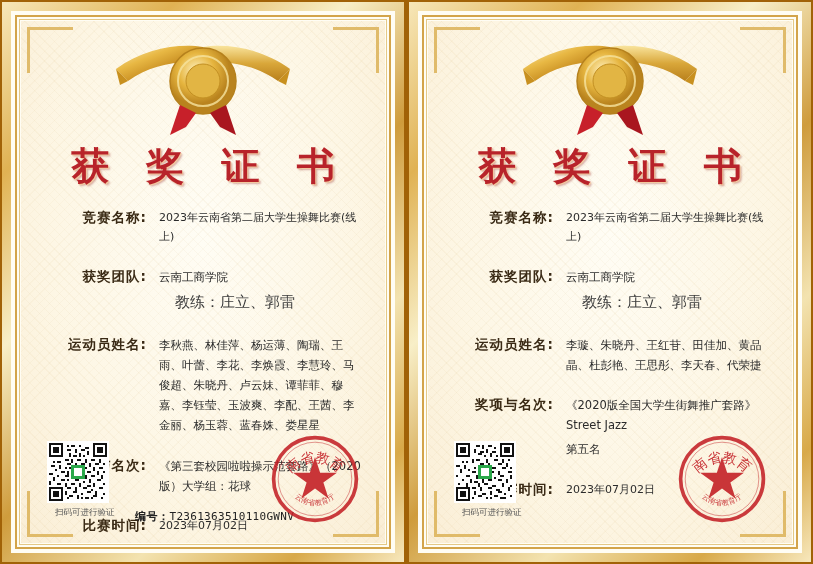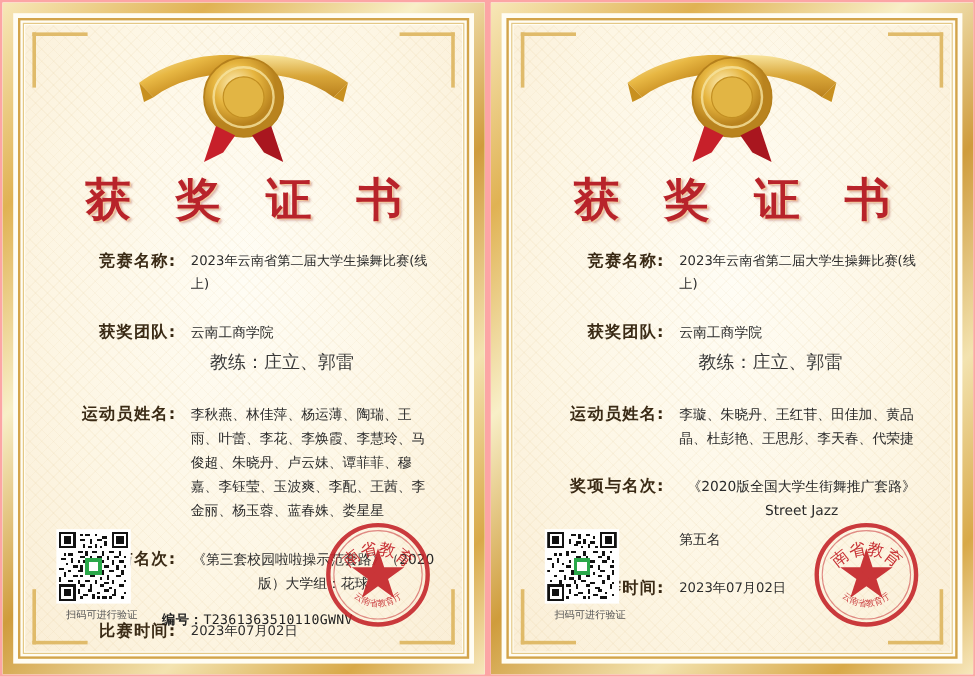--- a/index.html
+++ b/index.html
@@ -7,21 +7,21 @@
     margin: 0; padding: 0;
     width: 813px; height: 564px;
     background: #ffffff;
     font-family: "Liberation Sans", sans-serif;
   }
   .page {
     width: 813px; height: 564px;
     display: flex;
     gap: 5px;
     padding: 2px 2px;
-    background: #fca5a5;
+    background: #a16207;
   }
   .cert {
     position: relative;
     width: 402px;
     height: 560px;
     background: #fffdf6;
     overflow: hidden;
   }
   
   .frame-outer {
@@ -133,21 +133,21 @@
     color: #3a3a3a;
   }
   .center-line {
     display: block;
     text-align: left;
     margin-top: 4px;
     font-size: 11.5px;
   }
   .award-title {
     display: block;
-    text-align: center;
+    text-align: left;
     font-size: 11.5px;
   }
   .footer {
     position: absolute;
     left: 18px; right: 18px; bottom: 8px;
     height: 96px;
   }
   .qr {
     position: absolute;
     left: 8px; top: 2px;

